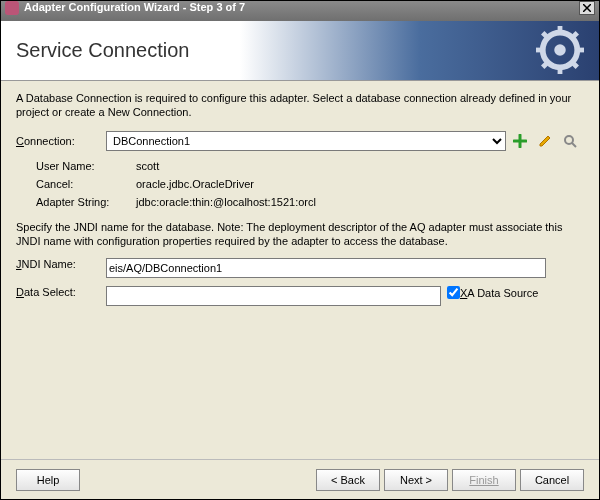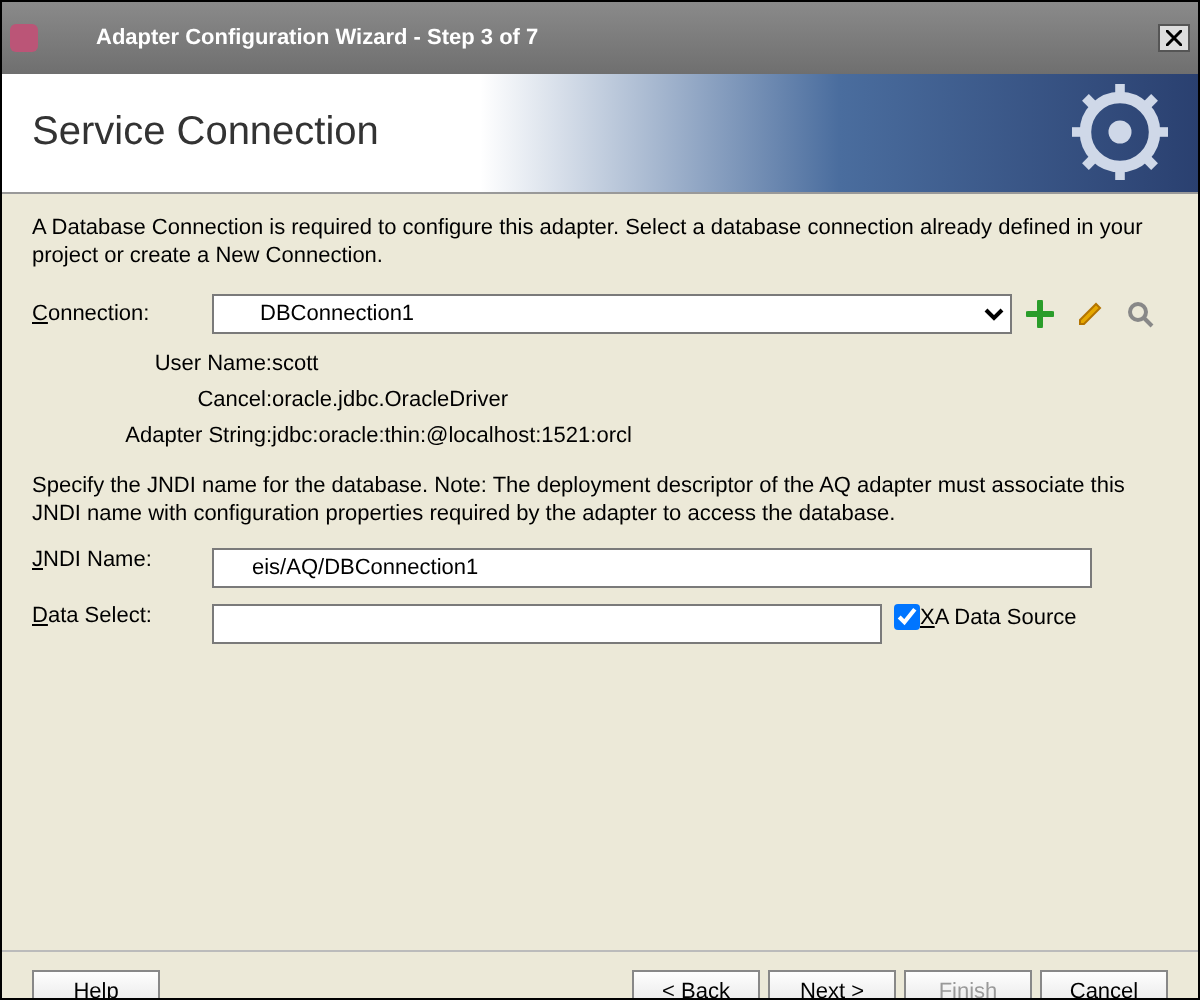--- a/index.html
+++ b/index.html
@@ -8,26 +8,24 @@
     font-size: 11px;
     background: #ece9d8;
     width: 600px;
     height: 500px;
     overflow: hidden;
     border: 1px solid #000;
   }
   .titlebar {
     background: linear-gradient(to bottom, #8a8a8a, #6f6f6f);
     color: #fff;
-    height: 36px;
+    height: 20px;
     display: flex;
-    align-items: center;
     padding: 0 4px;
     font-size: 11px;
-    gap: 24px;
   }
   .titlebar .icon { width: 14px; height: 14px; background: #b57; border-radius: 3px; margin-right: 5px; }
   .titlebar .title { flex: 1; font-weight: bold; }
   .titlebar .close-btn {
     width: 16px; height: 14px; background: #ddd; border: 1px solid #555;
     display: flex; align-items: center; justify-content: center;
     font-size: 10px; color: #000; cursor: pointer;
   }
   .banner {
     height: 60px;
@@ -53,32 +51,32 @@
   .intro { margin-bottom: 10px; line-height: 1.3; }
   .row { display: flex; align-items: center; margin-bottom: 6px; }
   .row label { width: 90px; }
   .u { text-decoration: underline; }
   select, input[type=text] {
     border: 1px solid #7a7a7a;
     background: #fff;
     font-family: inherit;
     font-size: 11px;
     height: 20px;
-    padding: 1px 19px;
+    padding: 1px 2px;
   }
   select { width: 400px; }
   .icon-btn {
     width: 22px; height: 22px; margin-left: 3px;
     border: 1px solid transparent;
     display: inline-flex; align-items: center; justify-content: center;
     cursor: pointer;
   }
   .details { margin: 8px 0 12px 20px; }
   .details .drow { display: flex; margin-bottom: 6px; }
-  .details .dlabel { width: 100px; text-align: right; }
+  .details .dlabel { width: 100px; }
   .note { margin: 10px 0; line-height: 1.3; }
   .input-row { display: flex; align-items: flex-start; margin-bottom: 8px; }
   .input-row label { width: 90px; }
   .input-row input[type=text] { flex: 1; max-width: 440px; }
   .footer {
     height: 40px;
     border-top: 1px solid #bbb;
     display: flex;
     align-items: center;
     padding: 0 15px;

